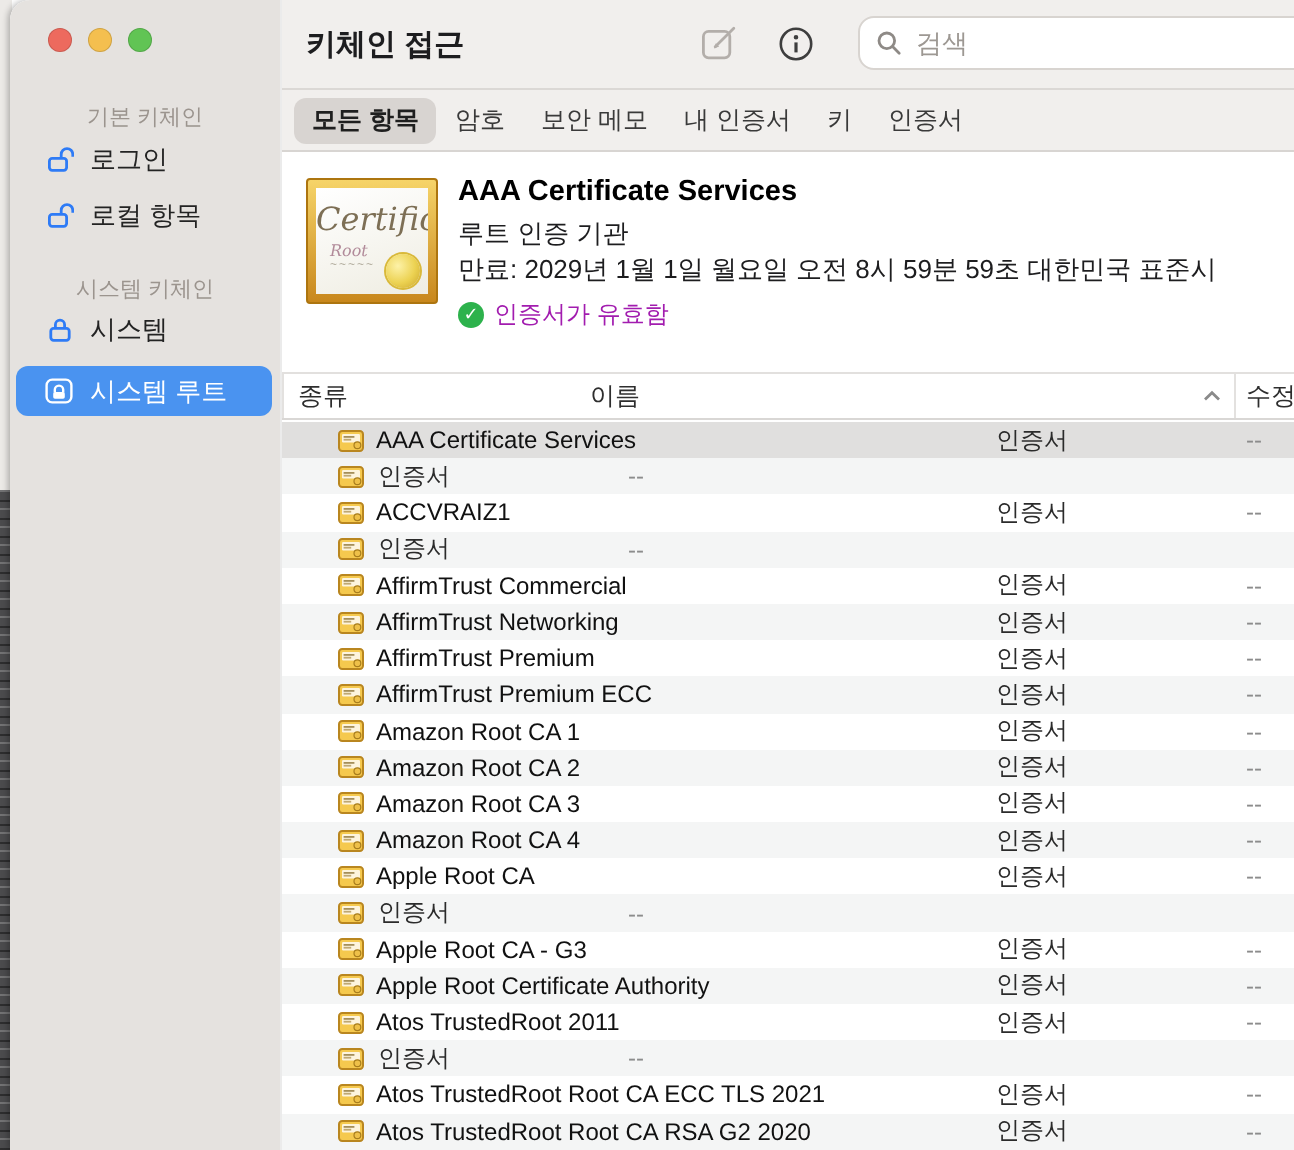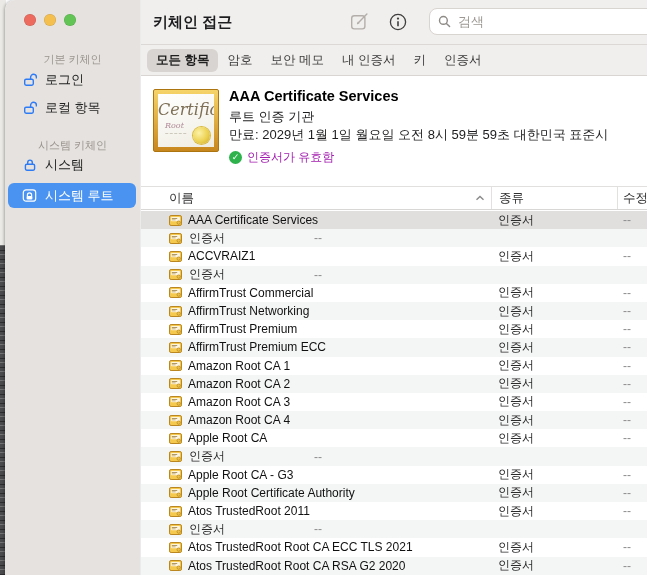--- a/index.html
+++ b/index.html
@@ -210,31 +210,31 @@
           <div class="d-kind">루트 인증 기관</div>
           <div class="d-exp">만료: 2029년 1월 1일 월요일 오전 8시 59분 59초 대한민국 표준시</div>
           <div class="d-status">
             <span class="check">✓</span>
             <span class="txt">인증서가 유효함</span>
           </div>
         </div>
       </section>
 
       <div class="thead">
+        <div class="th th-kind">
+          <span>종류</span>
+        </div>
         <div class="th th-name">
           <span>이름</span>
           <span class="sort">
             <svg width="10" height="6" viewBox="0 0 10 6" fill="none" stroke="#8a8a8a" stroke-width="1.4">
               <path d="M1.5 4.8L5 1.4l3.5 3.4"></path>
             </svg>
           </span>
         </div>
-        <div class="th th-kind">
-          <span>종류</span>
-        </div>
         <div class="th th-mod">
           <span>수정일</span>
         </div>
       </div>
 
       <div class="tbody">
           <div class="trow selected">
             <span class="c-icon"><svg width="13" height="11" viewBox="0 0 13 11">
                 <rect x="0.5" y="0.5" width="12" height="10" rx="1.6" fill="#f5c94e" stroke="#b9861f"></rect>
                 <rect x="2" y="2" width="9" height="4.2" rx="0.6" fill="#fdf4dd"></rect>

